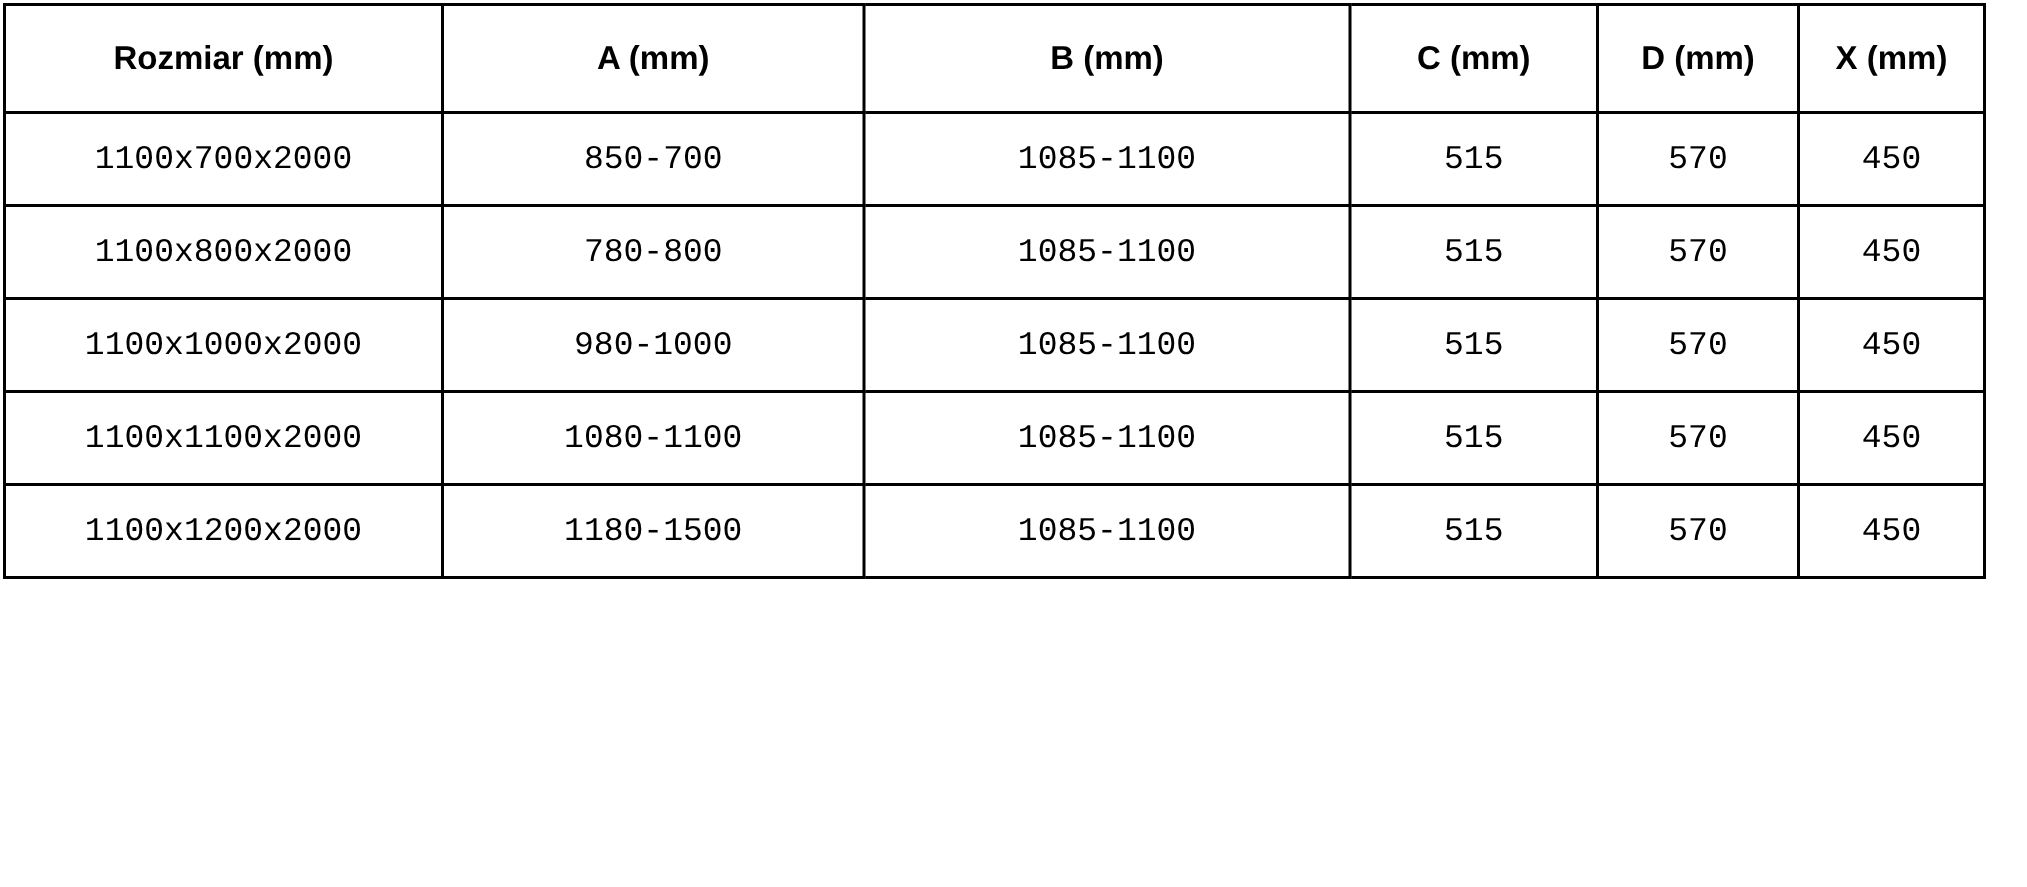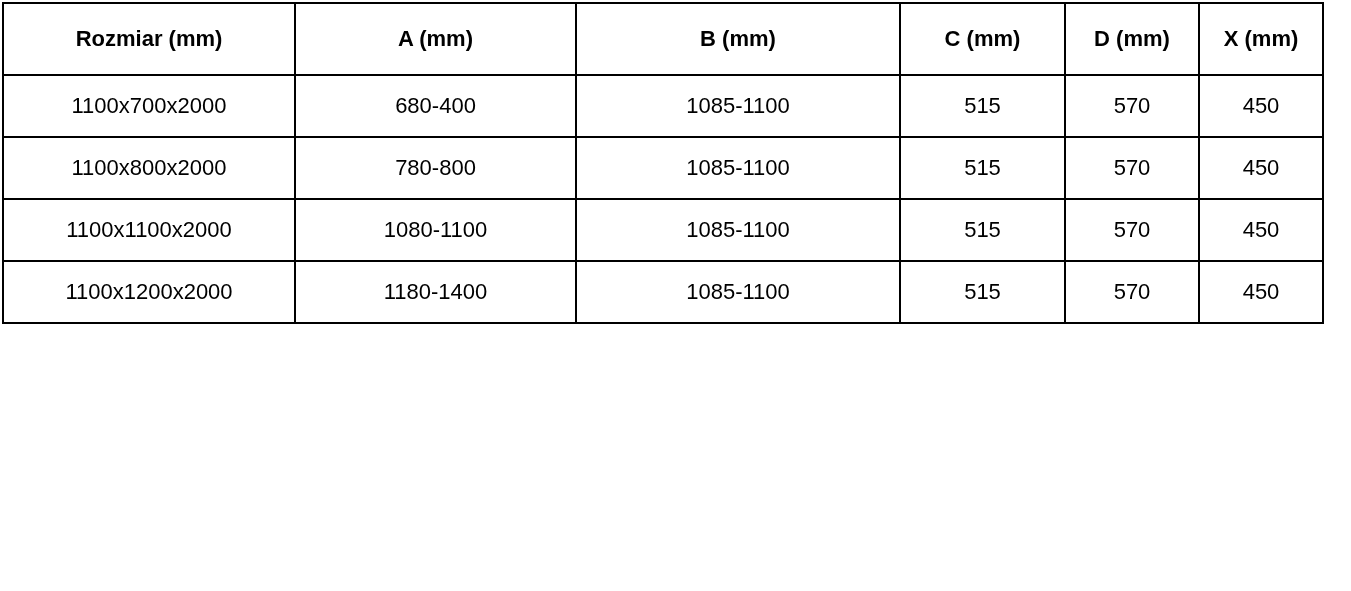--- a/index.html
+++ b/index.html
@@ -41,20 +41,21 @@
     white-space: nowrap;
     overflow: hidden;
   }
   table.spec-table thead th {
     font-weight: bold;
     font-size: 22px;
     height: 72px;
   }
   table.spec-table tbody td {
     font-weight: normal;
+    font-family: Liberation Mono, monospace;
   }
   
   col.c0 { width: 292px; }
   col.c1 { width: 281px; }
   col.c2 { width: 324px; }
   col.c3 { width: 165px; }
   col.c4 { width: 134px; }
   col.c5 { width: 124px; }
 </style>
 </head>
@@ -76,45 +77,53 @@
         <th>A (mm)</th>
         <th>B (mm)</th>
         <th>C (mm)</th>
         <th>D (mm)</th>
         <th>X (mm)</th>
       </tr>
     </thead>
     <tbody>
       <tr>
         <td>1100x700x2000</td>
-        <td>680-400</td>
+        <td>850-700</td>
         <td>1085-1100</td>
         <td>515</td>
         <td>570</td>
         <td>450</td>
       </tr>
       <tr>
         <td>1100x800x2000</td>
         <td>780-800</td>
+        <td>1085-1100</td>
+        <td>515</td>
+        <td>570</td>
+        <td>450</td>
+      </tr>
+      <tr>
+        <td>1100x1000x2000</td>
+        <td>980-1000</td>
         <td>1085-1100</td>
         <td>515</td>
         <td>570</td>
         <td>450</td>
       </tr>
       <tr>
         <td>1100x1100x2000</td>
         <td>1080-1100</td>
         <td>1085-1100</td>
         <td>515</td>
         <td>570</td>
         <td>450</td>
       </tr>
       <tr>
         <td>1100x1200x2000</td>
-        <td>1180-1400</td>
+        <td>1180-1500</td>
         <td>1085-1100</td>
         <td>515</td>
         <td>570</td>
         <td>450</td>
       </tr>
     </tbody>
   </table>
 </div>
 
 </body></html>

